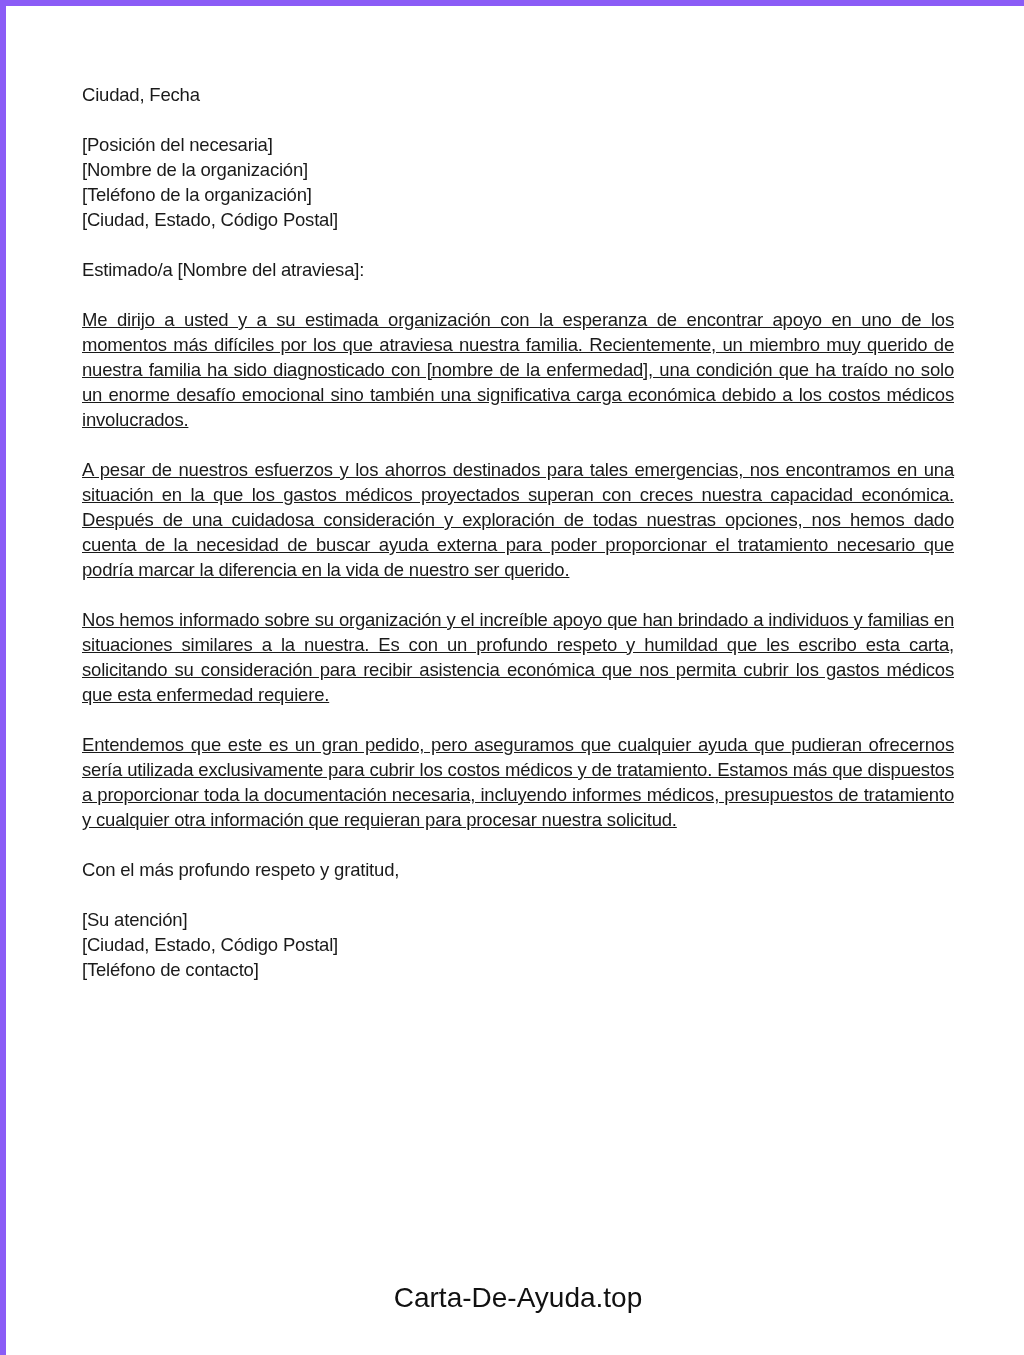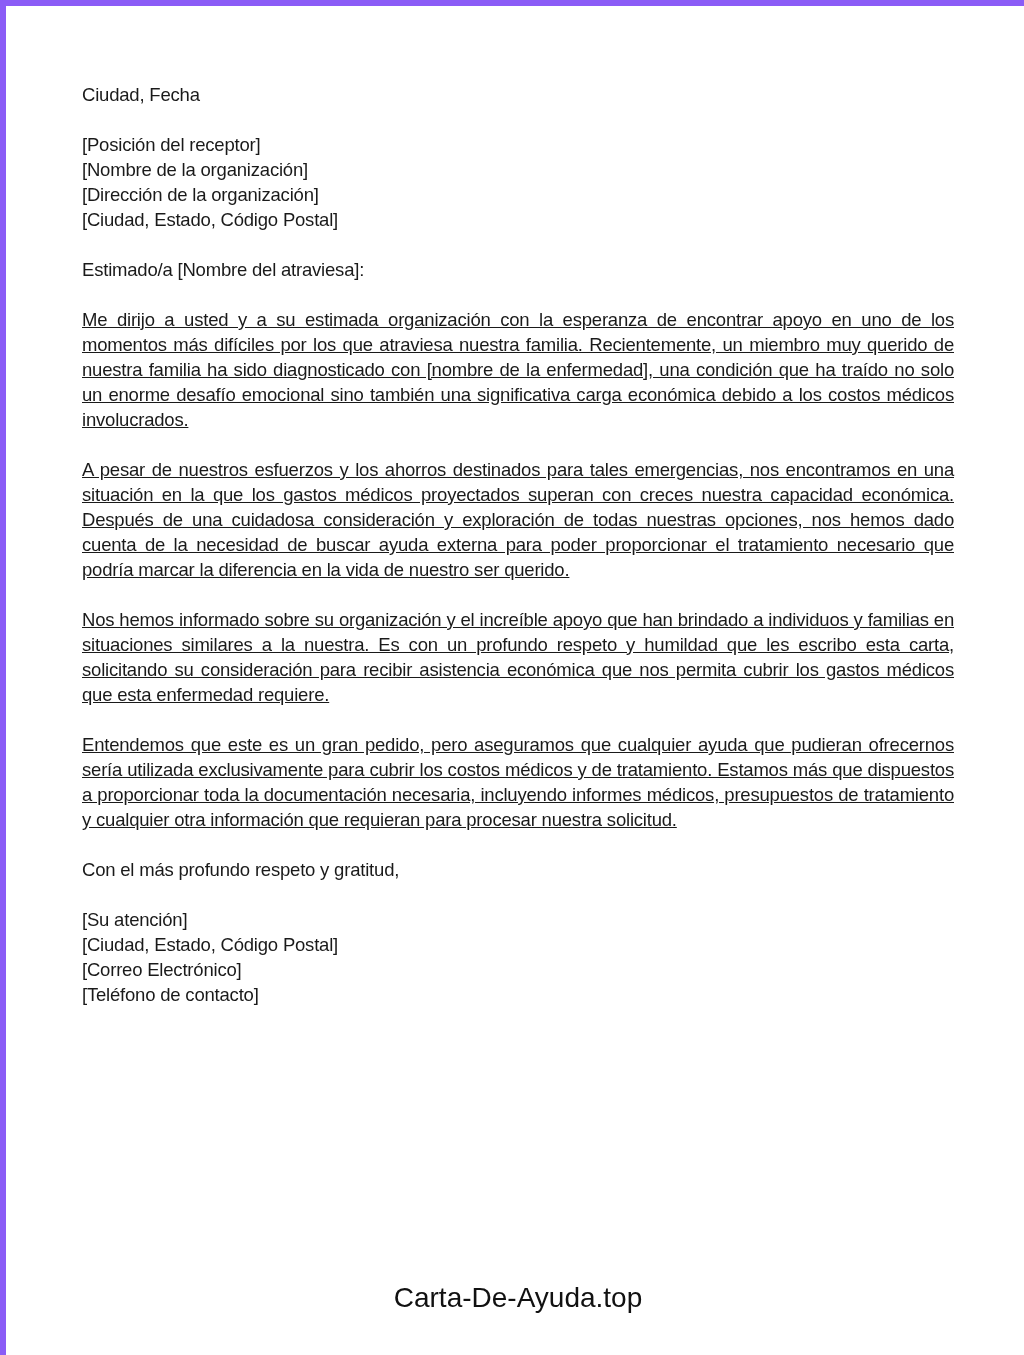--- a/index.html
+++ b/index.html
@@ -38,41 +38,40 @@
 <body>
 
 <div class="page">
   <div class="content">
 
     <div class="block">
       <span class="line">Ciudad, Fecha</span>
     </div>
 
     <div class="block">
-      <span class="line">[Posición del receptor]</span>
+      <span class="line">[Posición del necesaria]</span>
       <span class="line">[Nombre de la organización]</span>
-      <span class="line">[Dirección de la organización]</span>
+      <span class="line">[Teléfono de la organización]</span>
       <span class="line">[Ciudad, Estado, Código Postal]</span>
     </div>
 
     <div class="block">
       <span class="line">Estimado/a [Nombre del atraviesa]:</span>
     </div>
 
     <p class="para">Me dirijo a usted y a su estimada organización con la esperanza de encontrar apoyo en uno de los momentos más difíciles por los que atraviesa nuestra familia. Recientemente, un miembro muy querido de nuestra familia ha sido diagnosticado con [nombre de la enfermedad], una condición que ha traído no solo un enorme desafío emocional sino también una significativa carga económica debido a los costos médicos involucrados.</p>
     <p class="para">A pesar de nuestros esfuerzos y los ahorros destinados para tales emergencias, nos encontramos en una situación en la que los gastos médicos proyectados superan con creces nuestra capacidad económica. Después de una cuidadosa consideración y exploración de todas nuestras opciones, nos hemos dado cuenta de la necesidad de buscar ayuda externa para poder proporcionar el tratamiento necesario que podría marcar la diferencia en la vida de nuestro ser querido.</p>
     <p class="para">Nos hemos informado sobre su organización y el increíble apoyo que han brindado a individuos y familias en situaciones similares a la nuestra. Es con un profundo respeto y humildad que les escribo esta carta, solicitando su consideración para recibir asistencia económica que nos permita cubrir los gastos médicos que esta enfermedad requiere.</p>
     <p class="para">Entendemos que este es un gran pedido, pero aseguramos que cualquier ayuda que pudieran ofrecernos sería utilizada exclusivamente para cubrir los costos médicos y de tratamiento. Estamos más que dispuestos a proporcionar toda la documentación necesaria, incluyendo informes médicos, presupuestos de tratamiento y cualquier otra información que requieran para procesar nuestra solicitud.</p>
 
     <div class="block">
       <span class="line">Con el más profundo respeto y gratitud,</span>
     </div>
 
     <div class="block">
       <span class="line">[Su atención]</span>
       <span class="line">[Ciudad, Estado, Código Postal]</span>
-      <span class="line">[Correo Electrónico]</span>
       <span class="line">[Teléfono de contacto]</span>
     </div>
   </div>
 
   <div class="footer">Carta-De-Ayuda.top</div>
 </div>
 
 </body></html>

